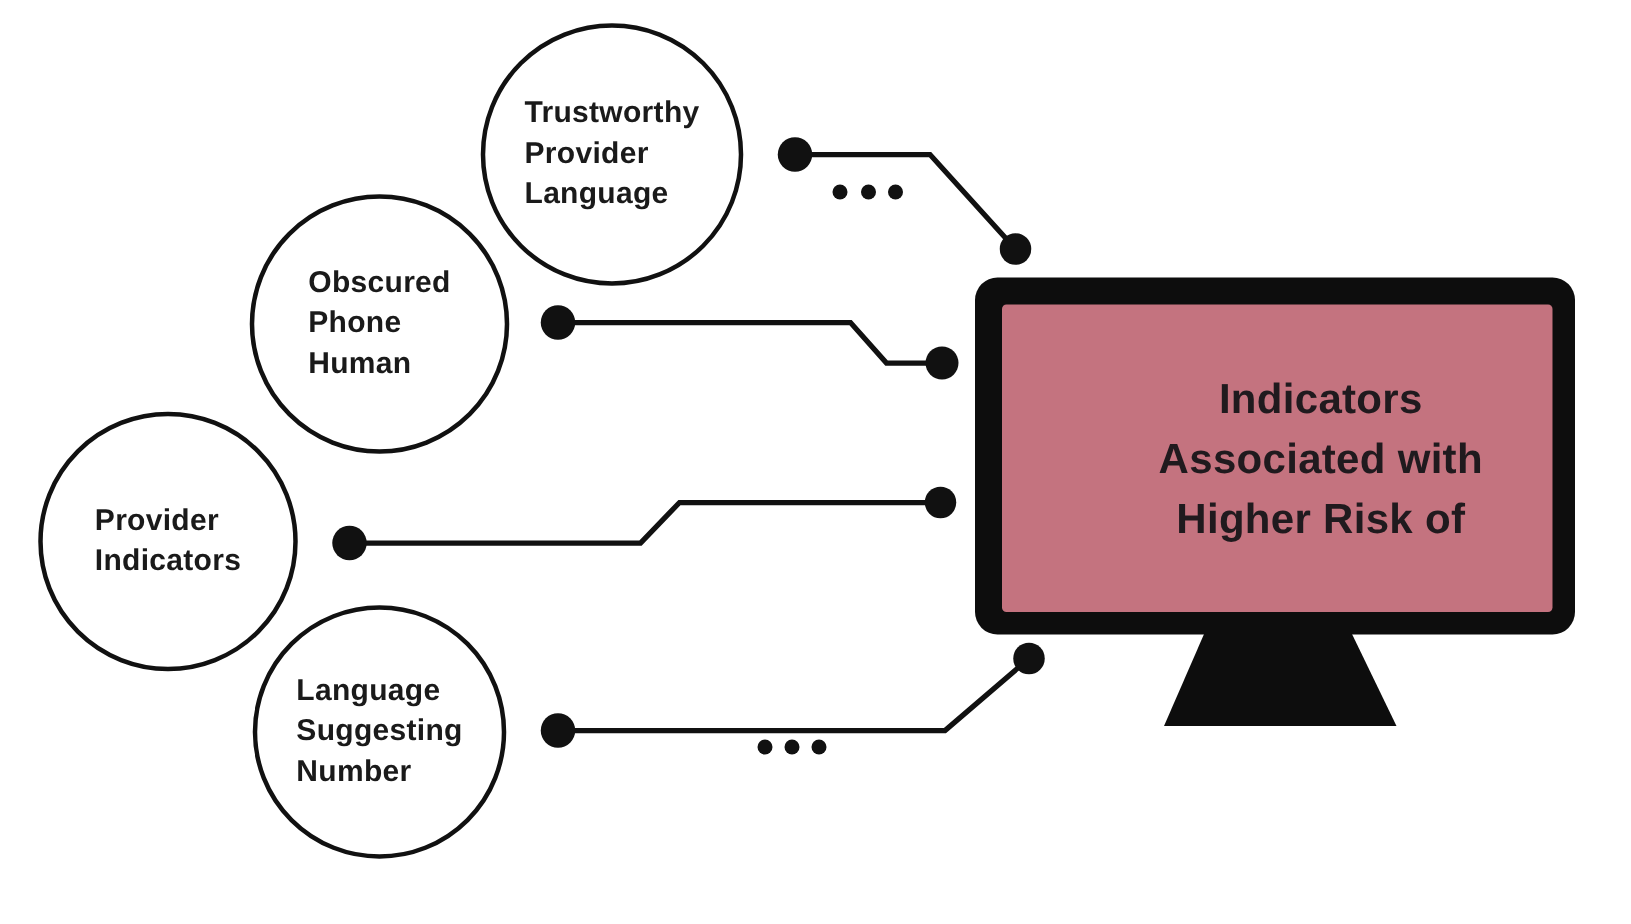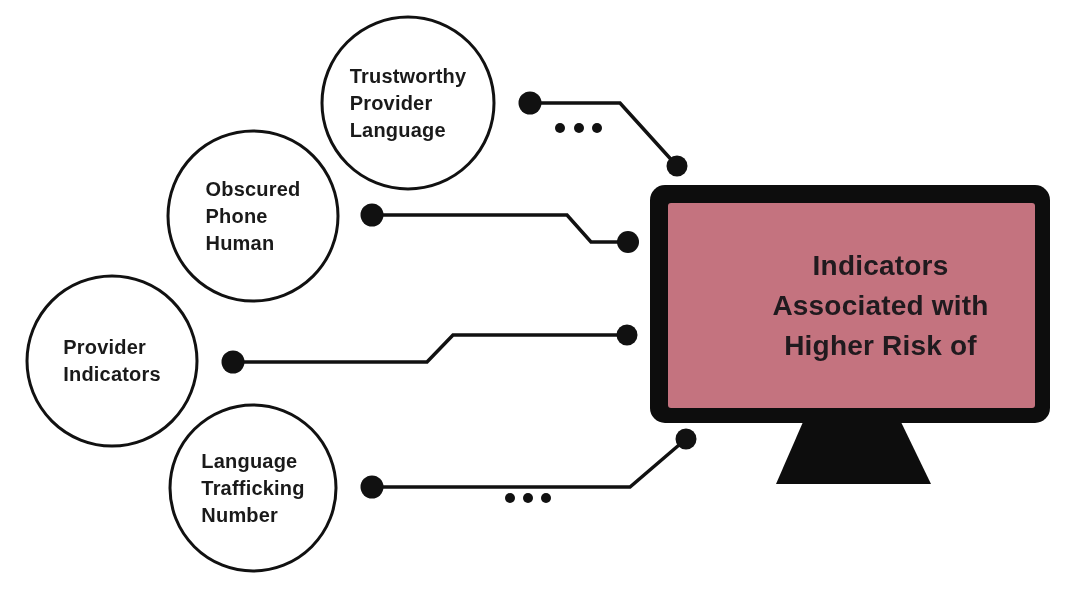--- a/index.html
+++ b/index.html
@@ -111,21 +111,21 @@
     <div>Human</div>
   </div>
 
   <div class="bubble-label" style="left:112px; top:361px;">
     <div>Provider</div>
     <div>Indicators</div>
   </div>
 
   <div class="bubble-label" style="left:253px; top:488px;">
     <div>Language</div>
-    <div>Trafficking</div>
+    <div>Suggesting</div>
     <div>Number</div>
   </div>
 
   <div class="screen-label">
     <div>Indicators</div>
     <div>Associated with</div>
     <div>Higher Risk of</div>
   </div>
 
 </div>

